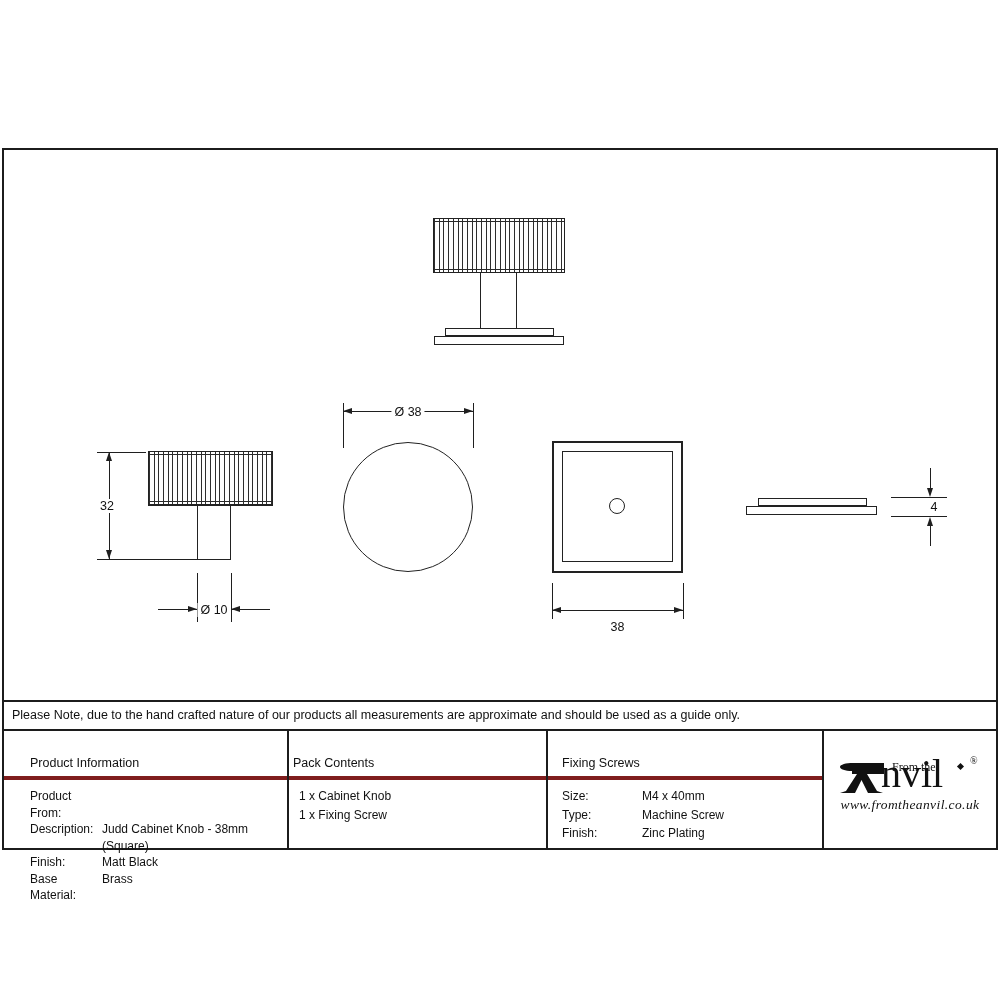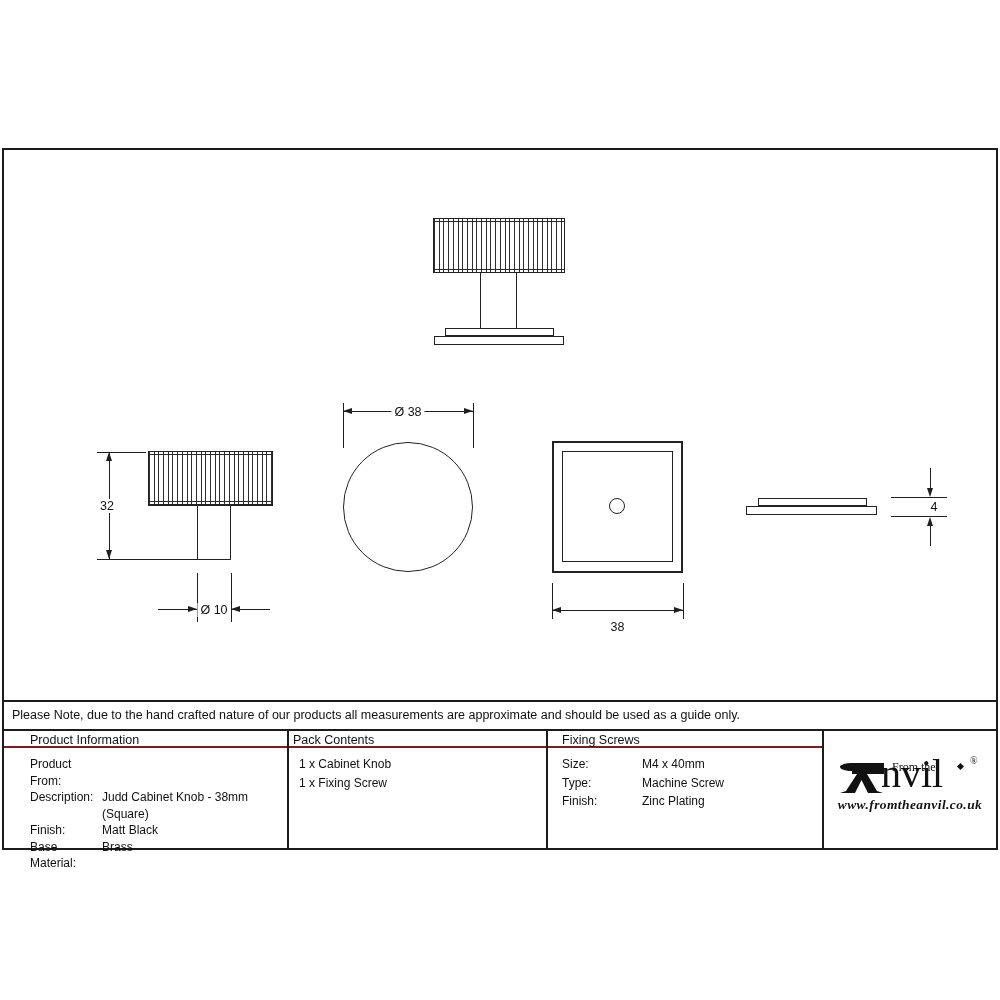--- a/index.html
+++ b/index.html
@@ -43,21 +43,21 @@
     width:100%; height:31px; border-top:2px solid #1c1c1c; border-bottom:2px solid #1c1c1c;
     font-size:12.5px; line-height:27px; padding-left:8px; white-space:nowrap; overflow:hidden;
   }
   
   .info-table { display:flex; width:100%; height:117px; }
   .col { height:100%; }
   .col-product { width:285px; border-right:2px solid #1c1c1c; }
   .col-pack    { width:259px; border-right:2px solid #1c1c1c; }
   .col-fixing  { width:276px; border-right:2px solid #1c1c1c; }
   .col-logo    { flex:1; display:flex; align-items:center; justify-content:center; }
-  .col-header { height:17px; border-bottom:2px solid #7f1d1d; font-size:12.5px; line-height:19px; }
+  .col-header { height:26px; border-bottom:4px solid #7f1d1d; font-size:12.5px; line-height:19px;margin-top:23px; }
   .col-product .col-header { padding-left:26px; }
   .col-pack .col-header    { padding-left:4px; }
   .col-fixing .col-header  { padding-left:14px; }
   .col-body { font-size:12px; }
   .col-product .col-body { padding:8px 6px 0 26px; }
   .col-pack .col-body    { padding:7px 6px 0 10px; }
   .col-fixing .col-body  { padding:7px 6px 0 14px; }
   .kv { display:flex; line-height:16.5px; }
   .col-fixing .kv { line-height:18.5px; }
   .kv .k { flex:0 0 72px; }
@@ -78,21 +78,21 @@
   .logo-reg {
     position:absolute; left:131px; top:-6px;
     font-family:"Liberation Serif", serif; font-size:10px; color:#111;
   }
   .logo-diamond {
     position:absolute; left:119px; top:3px; width:5px; height:5px;
     background:#111; transform:rotate(45deg);
   }
   .logo-url {
     position:absolute; left:-6px; right:-6px; top:36px; text-align:center;
-    font-family:"Liberation Serif", serif; font-style:italic; font-weight:bold;
+    font-family:"Liberation Serif", serif; font-style:italic; font-weight:normal;
     font-size:13.5px; letter-spacing:0.4px; color:#111; white-space:nowrap;
   }
 </style>
 </head>
 <body>
 
 <div class="page">
   <div class="frame">
 
     <div class="drawing-area">

